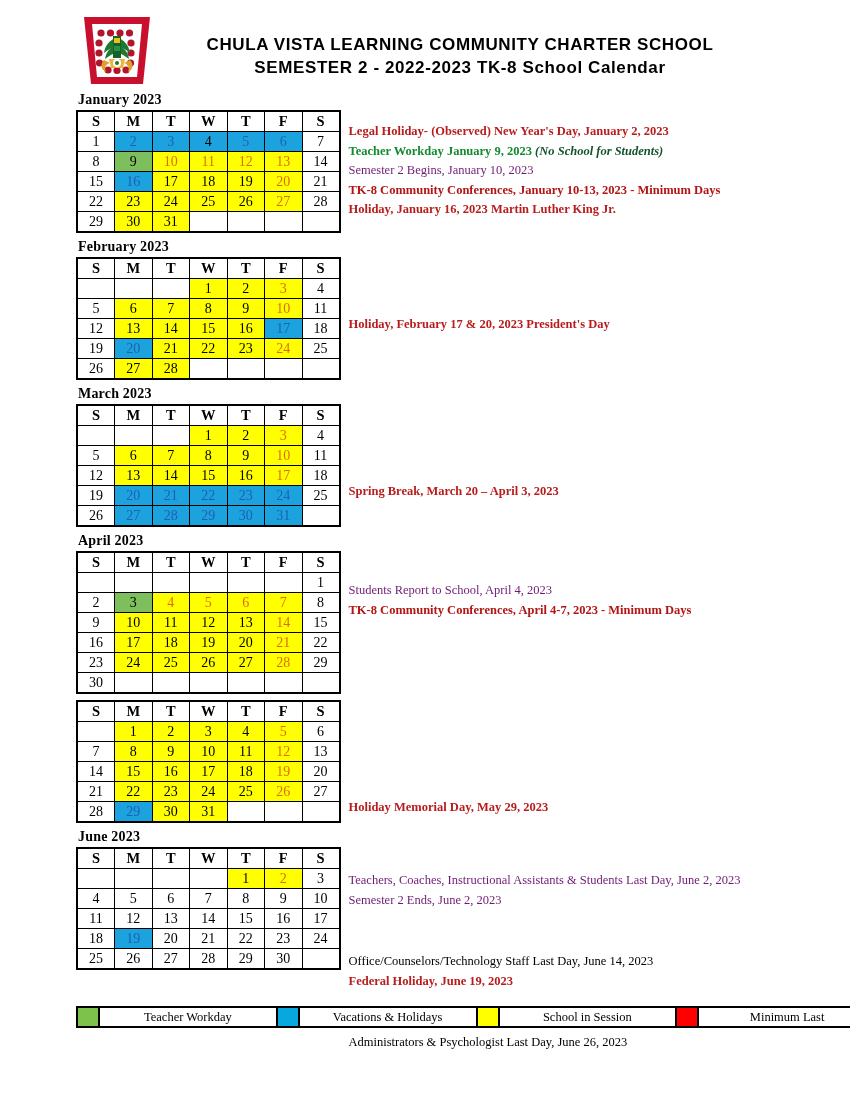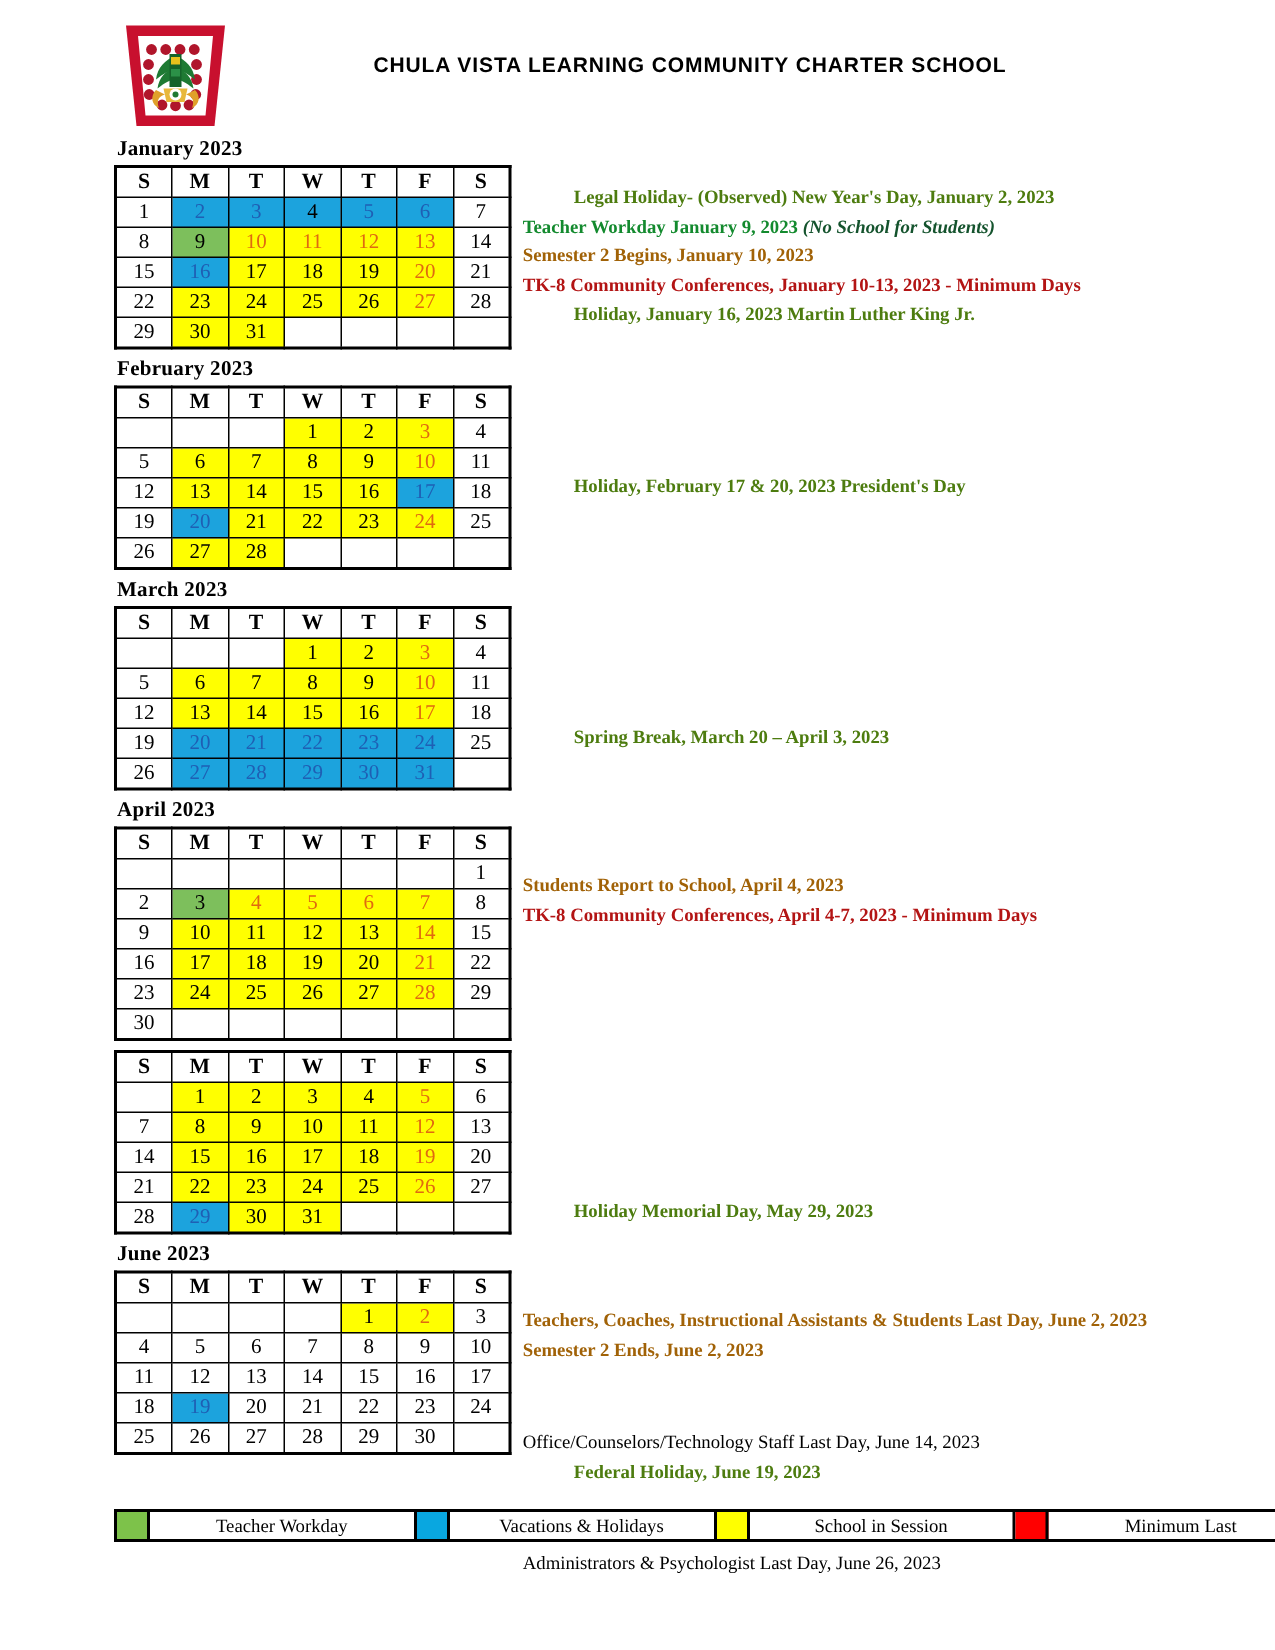--- a/index.html
+++ b/index.html
@@ -33,21 +33,21 @@
   }
   .title-block {
     flex: 1 1 auto;
     text-align: center;
     padding-right: 120px;
     padding-top: 20px;
   }
   .title-line1, .title-line2 {
     font-family: "Liberation Sans", sans-serif;
     font-weight: bold;
-    font-size: 14px;
+    font-size: 17px;
     letter-spacing: 0.6px;
     line-height: 1.35;
     color: #000;
   }
 
   
   .months { position: relative; }
   .month-block {
     position: relative;
     padding-left: 76px;
@@ -99,24 +99,24 @@
     margin-left: 8px;
     padding-top: 12px;
     min-width: 420px;
   }
   .note {
     font-family: "Liberation Serif", serif;
     font-size: 12.5px;
     line-height: 19.6px;
     white-space: nowrap;
   }
-  .note.blue { color: #4d7c0f; font-weight: bold; margin-left: 34px; }
+  .note.blue { color: #b91c1c; font-weight: bold; }
   .note.green { color: #138A2E; font-weight: bold; }
   .note.red { color: #B31414; font-weight: bold; }
-  .note.black { color: #a16207; font-weight: bold; }
+  .note.black { color: #701a75; font-weight: normal; }
   .note.plain { color: #000000; font-weight: normal; margin-top: 42px; }
   .note .paren { font-style: italic; font-weight: bold; color: #14532d; }
 
   .notes.v-feb  { padding-top: 58px; }
   .notes.v-mar  { padding-top: 78px; }
   .notes.v-apr  { padding-top: 30px; }
   .notes.v-may  { padding-top: 98px; }
   .notes.v-jun  { padding-top: 24px; }
 
   
@@ -196,20 +196,21 @@
         <path d="M24 46 C20 50 21 56 26 58 C24 53 26 50 30 49 Z" fill="#E0A02A"></path>
         <path d="M50 46 C54 50 53 56 48 58 C50 53 48 50 44 49 Z" fill="#E0A02A"></path>
         <path d="M29 45 L45 45 L43 54 L31 54 Z" fill="#E8B83B"></path>
         <circle cx="37" cy="49" r="4" fill="#ffffff"></circle>
         <circle cx="37" cy="49" r="2" fill="#1E7A33"></circle>
       </svg>
     </div>
   </div>
   <div class="title-block">
     <div class="title-line1">CHULA VISTA LEARNING COMMUNITY CHARTER SCHOOL</div>
+    <div class="title-line2">SEMESTER 2 - 2022-2023 TK-8 School Calendar</div>
   </div>
 </div>
 
 <div class="months" id="months-root">
     <div class="month-block">
       <div class="month-title">January 2023</div>
       <div class="month-row">
         <table class="cal">
           <thead>
             <tr>

